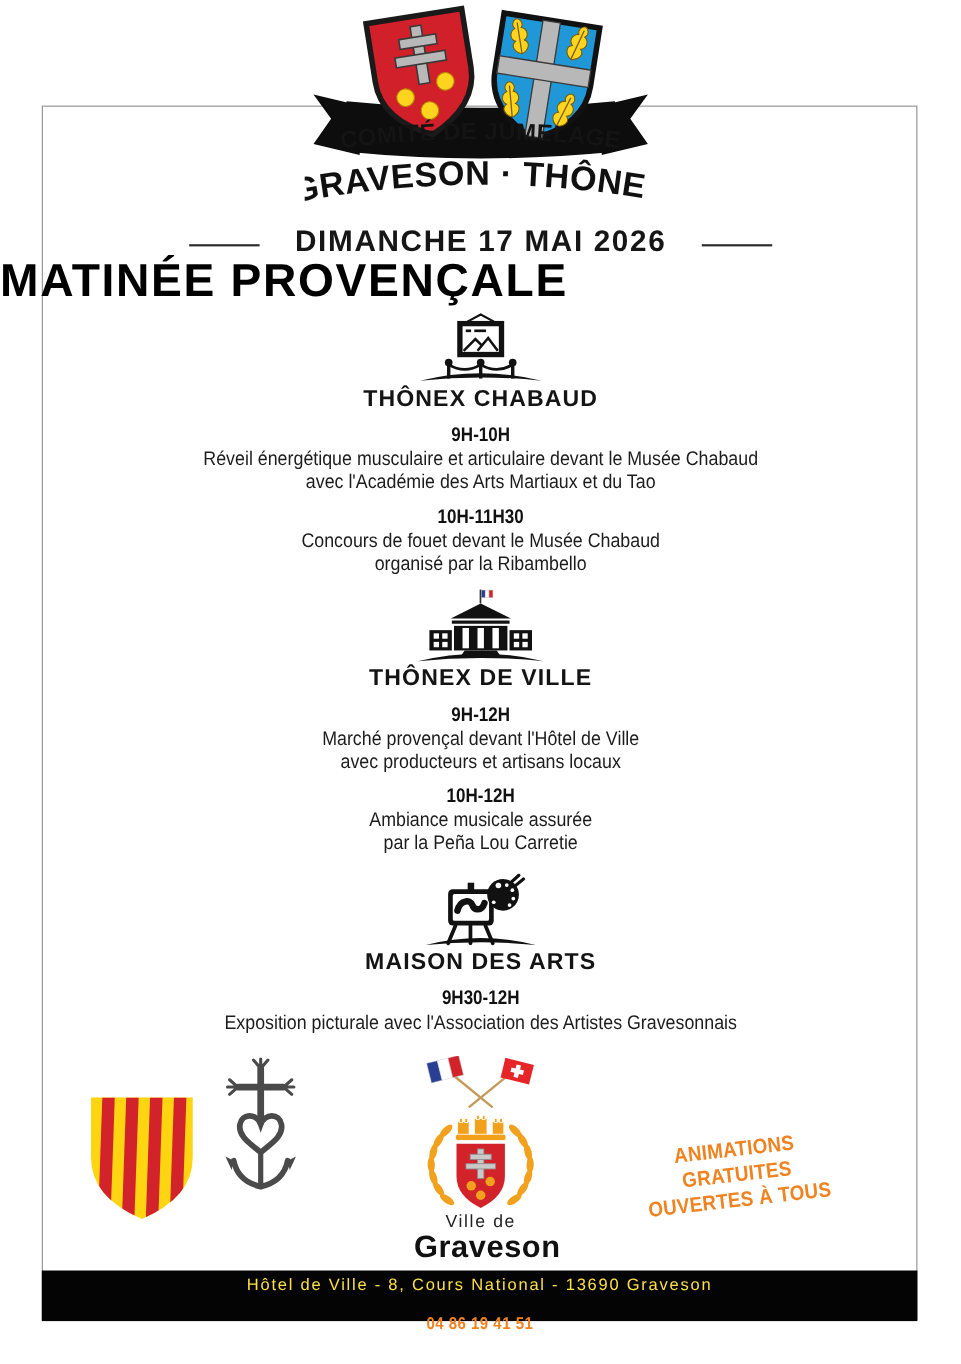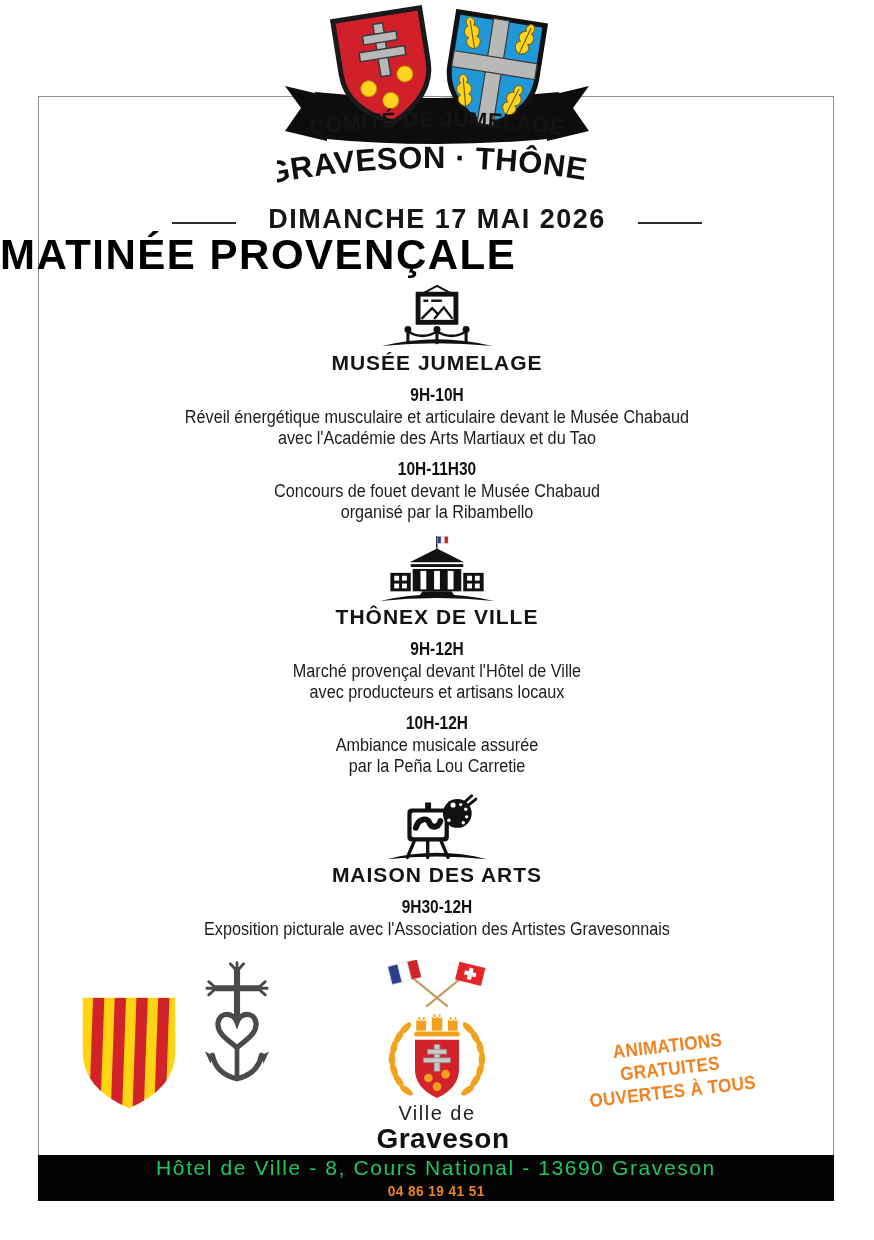--- a/index.html
+++ b/index.html
@@ -24,30 +24,30 @@
                transform:scaleX(.86);}
   .venue .line{margin:0;font-size:18px;line-height:21px;color:#1c1c1c;transform:scaleX(.9);}
   #sec-musee{top:284px;}
   #sec-hotel{top:534px;}
   #sec-maison{top:794px;}
   
   .provence{position:absolute;left:77px;top:994px;}
   .camargue{position:absolute;left:204px;top:960px;}
   .muni{position:absolute;left:357px;top:960px;width:160px;display:flex;
         flex-direction:column;align-items:center;}
-  .muni .cityline1{margin:2px 0 0 0;font-size:20px;letter-spacing:1.5px;color:#222;}
+  .muni .cityline1{margin:2px 0 0 0;font-size:16px;letter-spacing:1.5px;color:#222;}
   .muni .cityline2{margin:-2px 0 0 12px;font-size:28px;font-weight:700;letter-spacing:.5px;color:#111;}
   .badge{position:absolute;left:572px;top:1034px;width:196px;text-align:center;
          transform:rotate(-6.5deg);color:#f08220;font-weight:800;font-size:19px;
          line-height:23px;letter-spacing:.3px;}
   .badge div{transform:scaleX(.9);}
   
   .footer{position:absolute;left:38px;top:1155px;width:796px;height:46px;background:#040404;
           display:flex;flex-direction:column;align-items:center;justify-content:center;}
-  .footer .addr{margin:0;font-size:21px;letter-spacing:1.6px;color:#22c55e;}
+  .footer .addr{margin:16px;font-size:15px;letter-spacing:1.6px;color:#fde047;}
   .footer .phone{margin:2px 0 0 0;font-size:15.5px;font-weight:700;color:#f08220;
                  letter-spacing:.5px;transform:scaleX(.88);}
 </style>
 </head>
 <body>
 
 <div class="page">
   <div class="frame"></div>
 
   <svg class="logo" viewBox="0 0 320 186">
@@ -115,21 +115,21 @@
           <rect x="29.4" y="50" width="3.2" height="12"></rect>
         <circle cx="61" cy="47" r="3.6"></circle>
           <rect x="59.4" y="50" width="3.2" height="12"></rect>
         <circle cx="91" cy="47" r="3.6"></circle>
           <rect x="89.4" y="50" width="3.2" height="12"></rect>
       </g>
       <path d="M31,49 Q46,58 61,49" fill="none" stroke="#111" stroke-width="2.6"></path>
       <path d="M61,49 Q76,58 91,49" fill="none" stroke="#111" stroke-width="2.6"></path>
       <path d="M4,64 Q61,50 118,64 Q61,58 4,64 Z" fill="#111"></path>
     </svg>
-    <h3>MUSÉE JUMELAGE</h3>
+    <h3>THÔNEX CHABAUD</h3>
     <p class="time">9H-10H</p>
     <p class="line">Réveil énergétique musculaire et articulaire devant le Musée Chabaud</p>
     <p class="line">avec l'Académie des Arts Martiaux et du Tao</p>
     <p class="time">10H-11H30</p>
     <p class="line">Concours de fouet devant le Musée Chabaud</p>
     <p class="line">organisé par la Ribambello</p>
   </section>
 
   <section class="venue" id="sec-hotel">
     <svg class="icon" width="130" height="68" viewBox="0 0 130 70">

